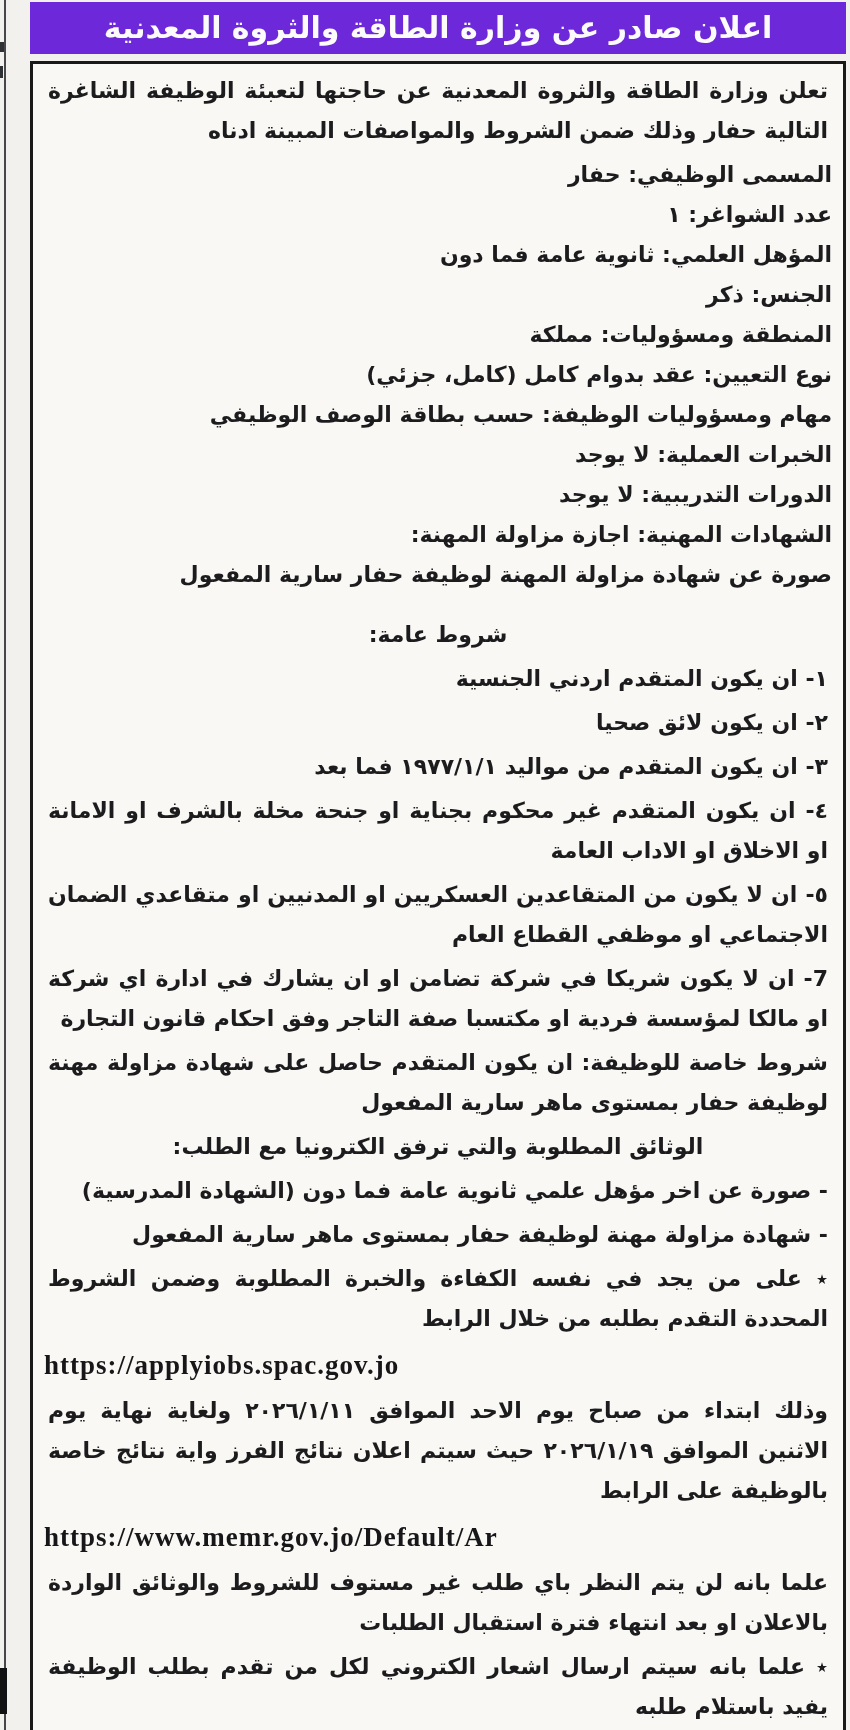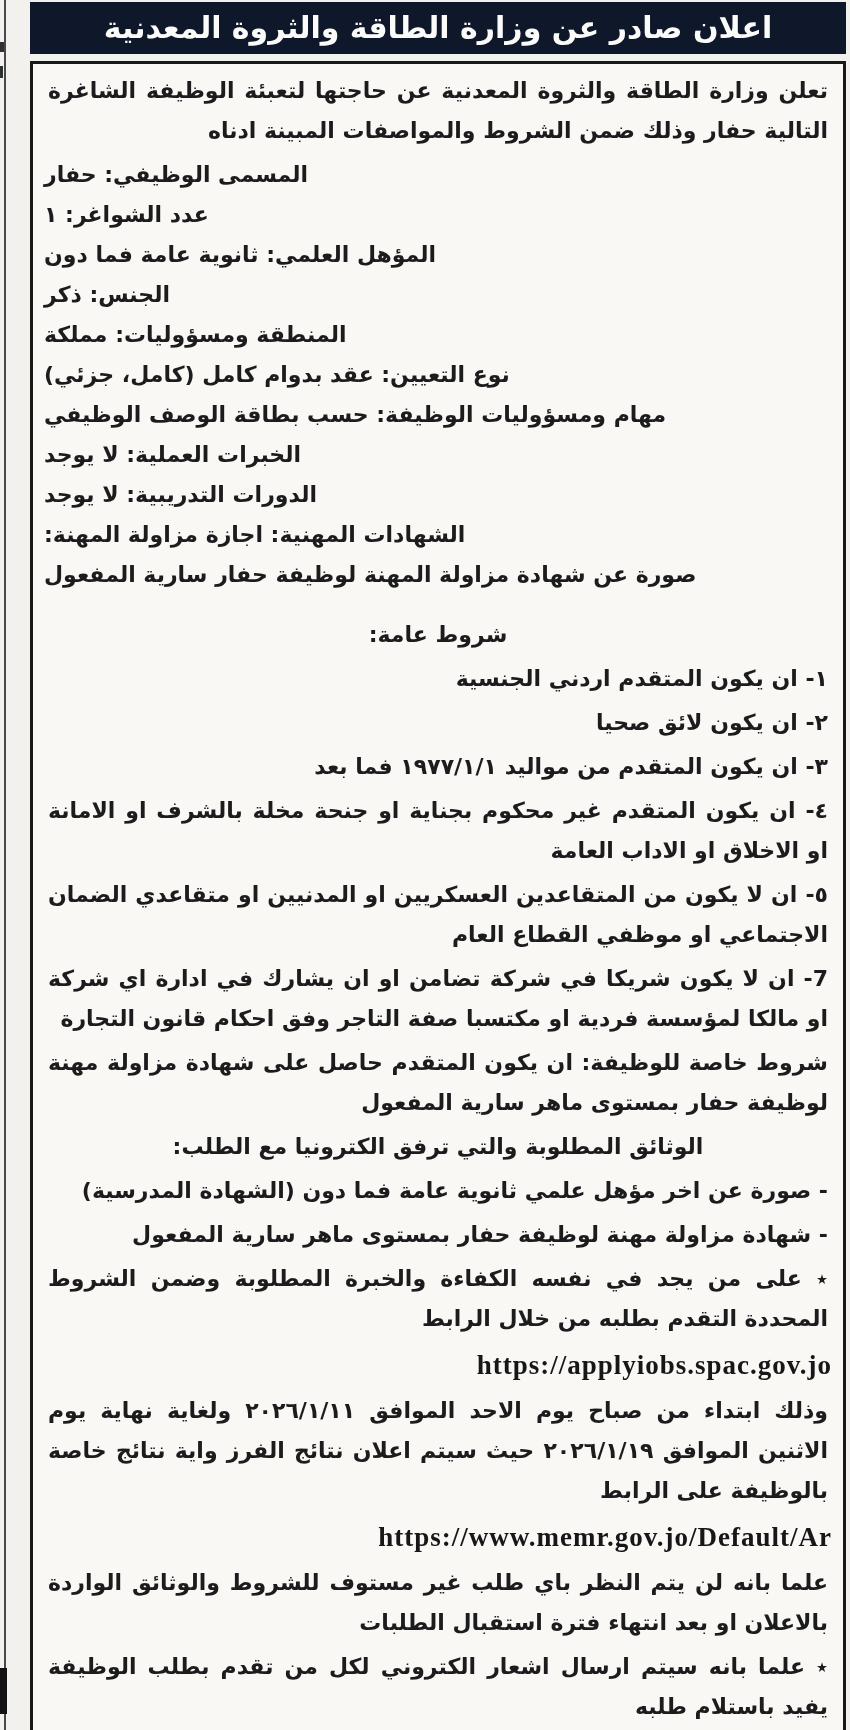--- a/index.html
+++ b/index.html
@@ -17,21 +17,21 @@
     background:#47484c;
   }
   .nub{position:absolute;background:#2f3033;}
   .nub1{left:0;top:42px;width:4px;height:10px;}
   .nub2{left:0;top:66px;width:3px;height:12px;}
   .frag-black{position:absolute;left:0;top:1668px;width:7px;height:46px;background:#121214;}
   .announcement{
     position:absolute;left:30px;top:2px;width:816px;
   }
   .header-box{
-    background:#0f172a;
+    background:#6d28d9;
     color:#fbfbfa;
     text-align:center;
     font-size:30px;
     line-height:38px;
     padding:7px 10px;
     letter-spacing:0.5px;
   }
   .body-box{
     margin-top:7px;
     border:3px solid #191919;
@@ -42,25 +42,25 @@
     line-height:40px;
     min-height:1640px;
     box-sizing:border-box;
   }
   .just{
     text-align:justify;
     text-align-last:right;
     margin:4px;
   }
   .fields{margin-bottom:20px;}
-  .cline{text-align:left;}
+  .cline{text-align:right;}
   .rline{text-align:center;}
   .url{
     direction:ltr;
-    text-align:right;
+    text-align:left;
     font-family:"Liberation Serif",serif;
     font-weight:bold;
     font-size:27px;
     line-height:44px;
     letter-spacing:1px;
     margin:2px 0;
     color:#17171a;
   }
 </style>
 </head>

